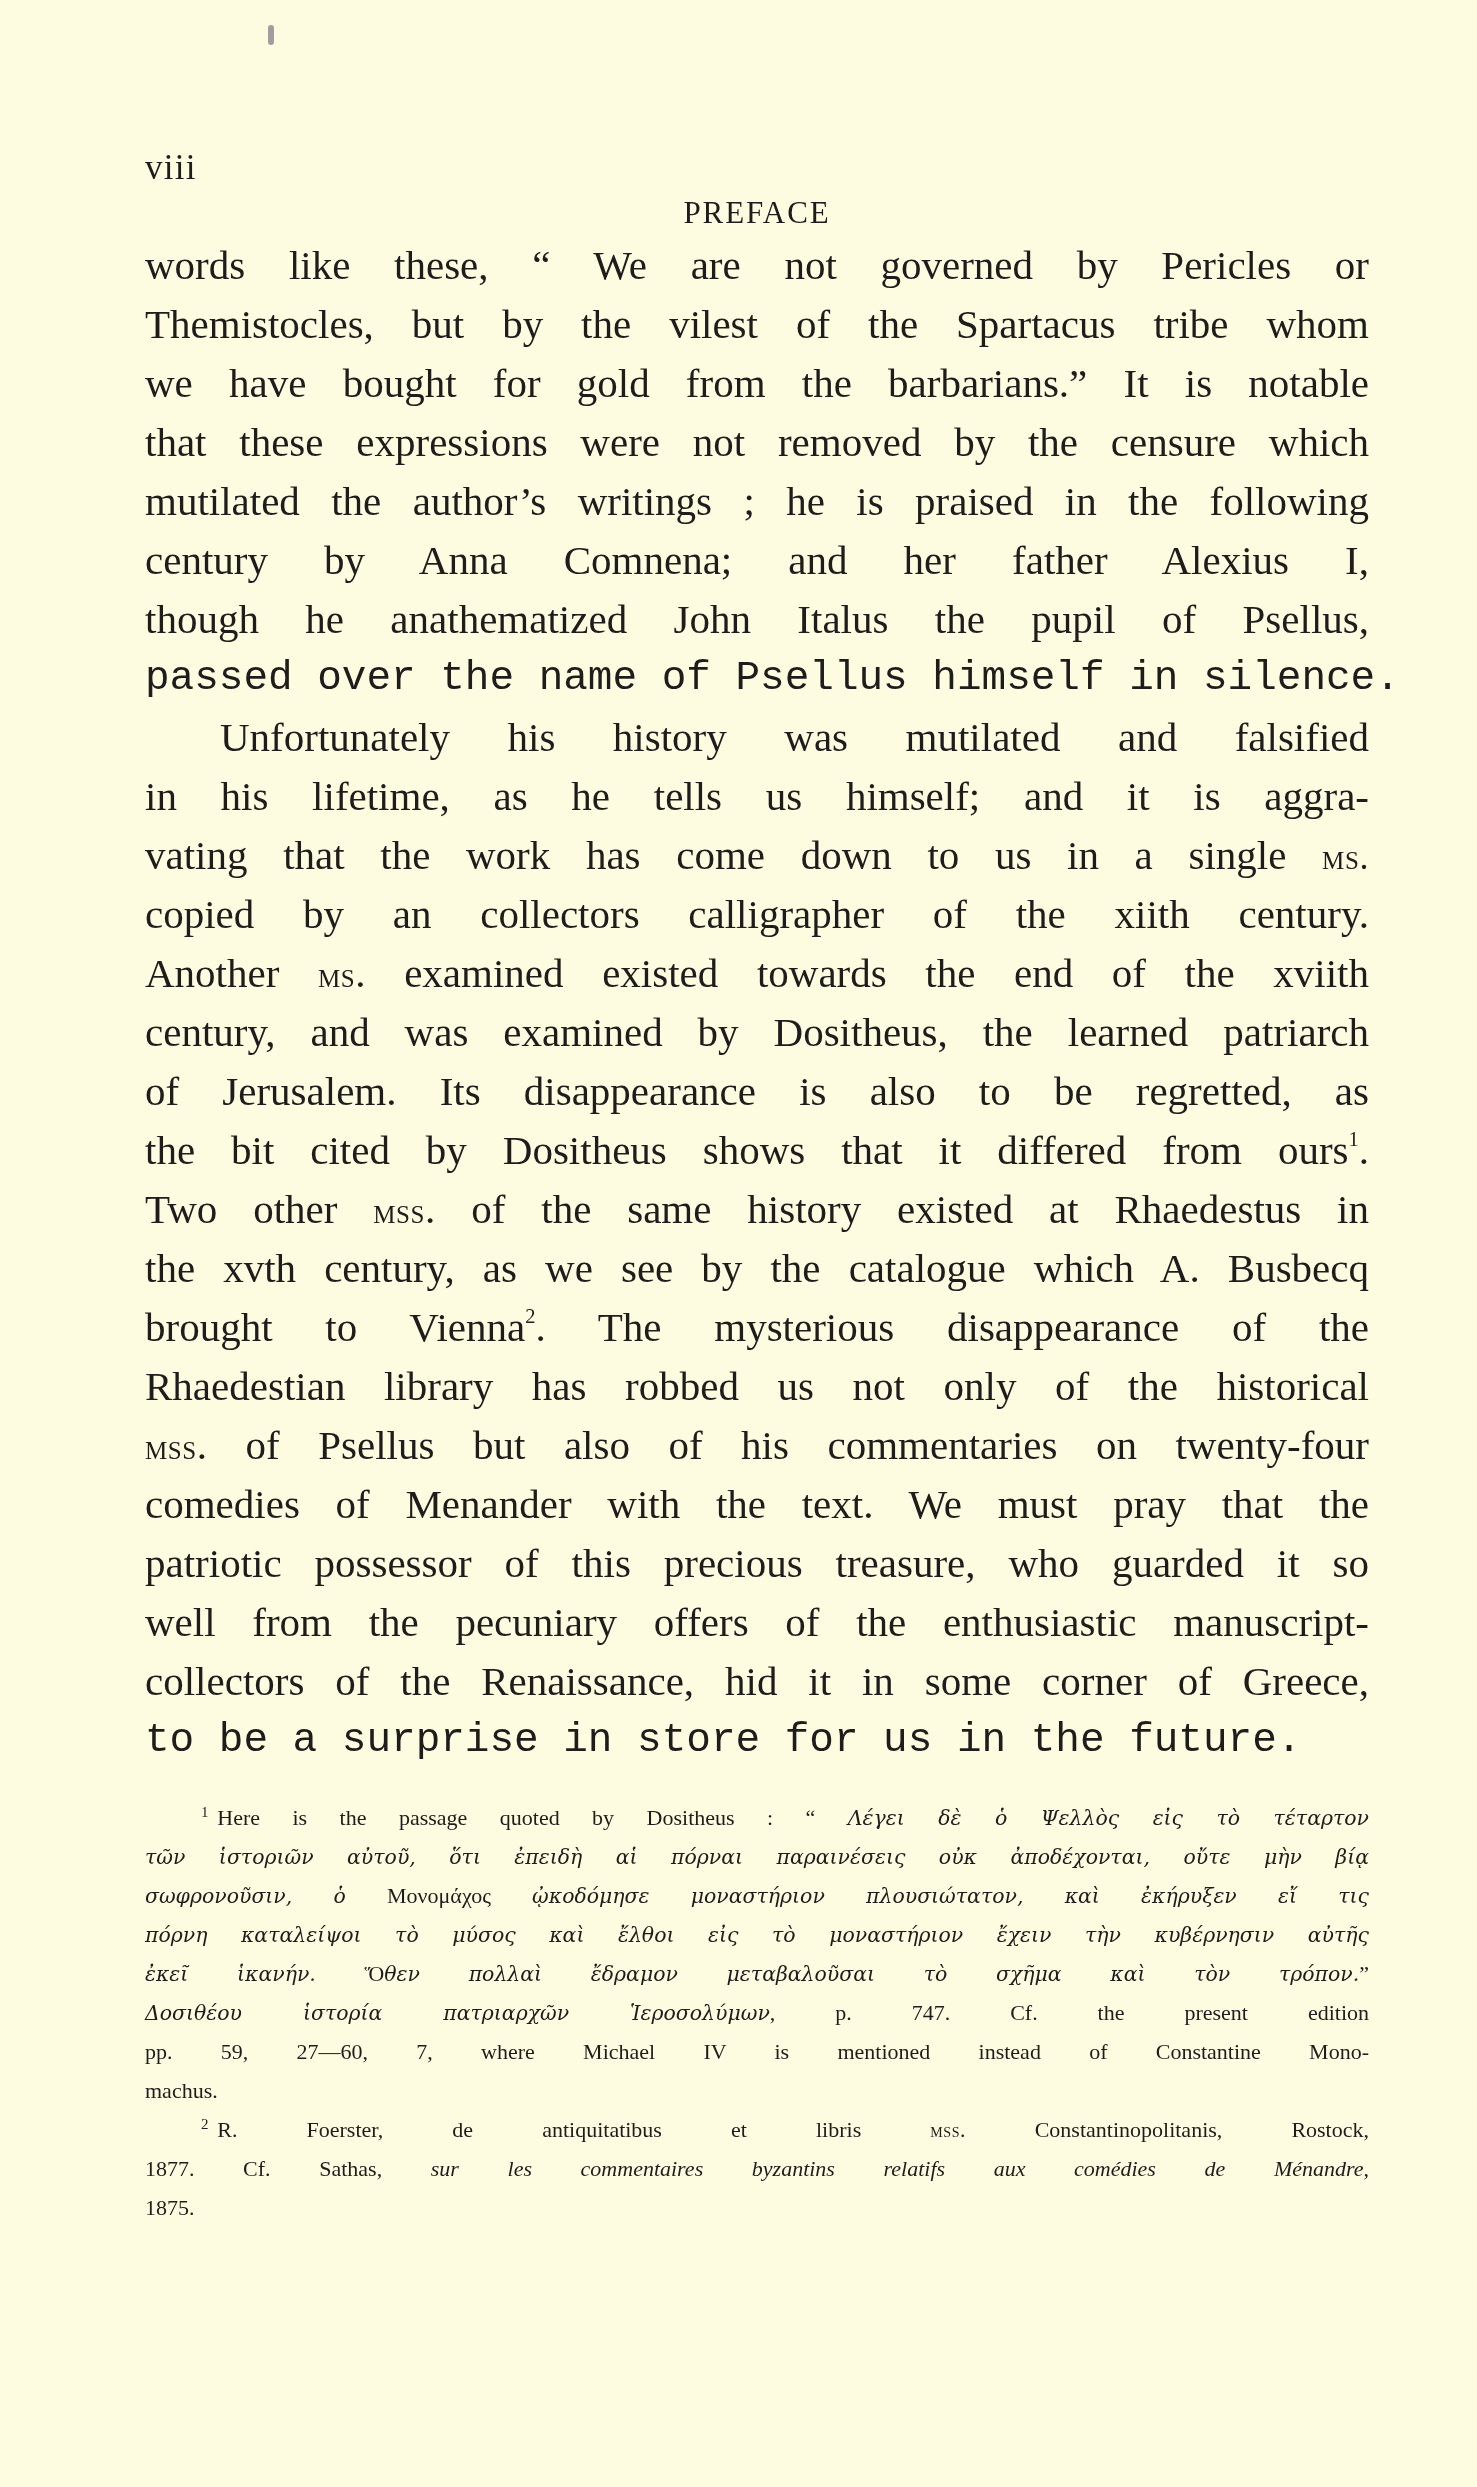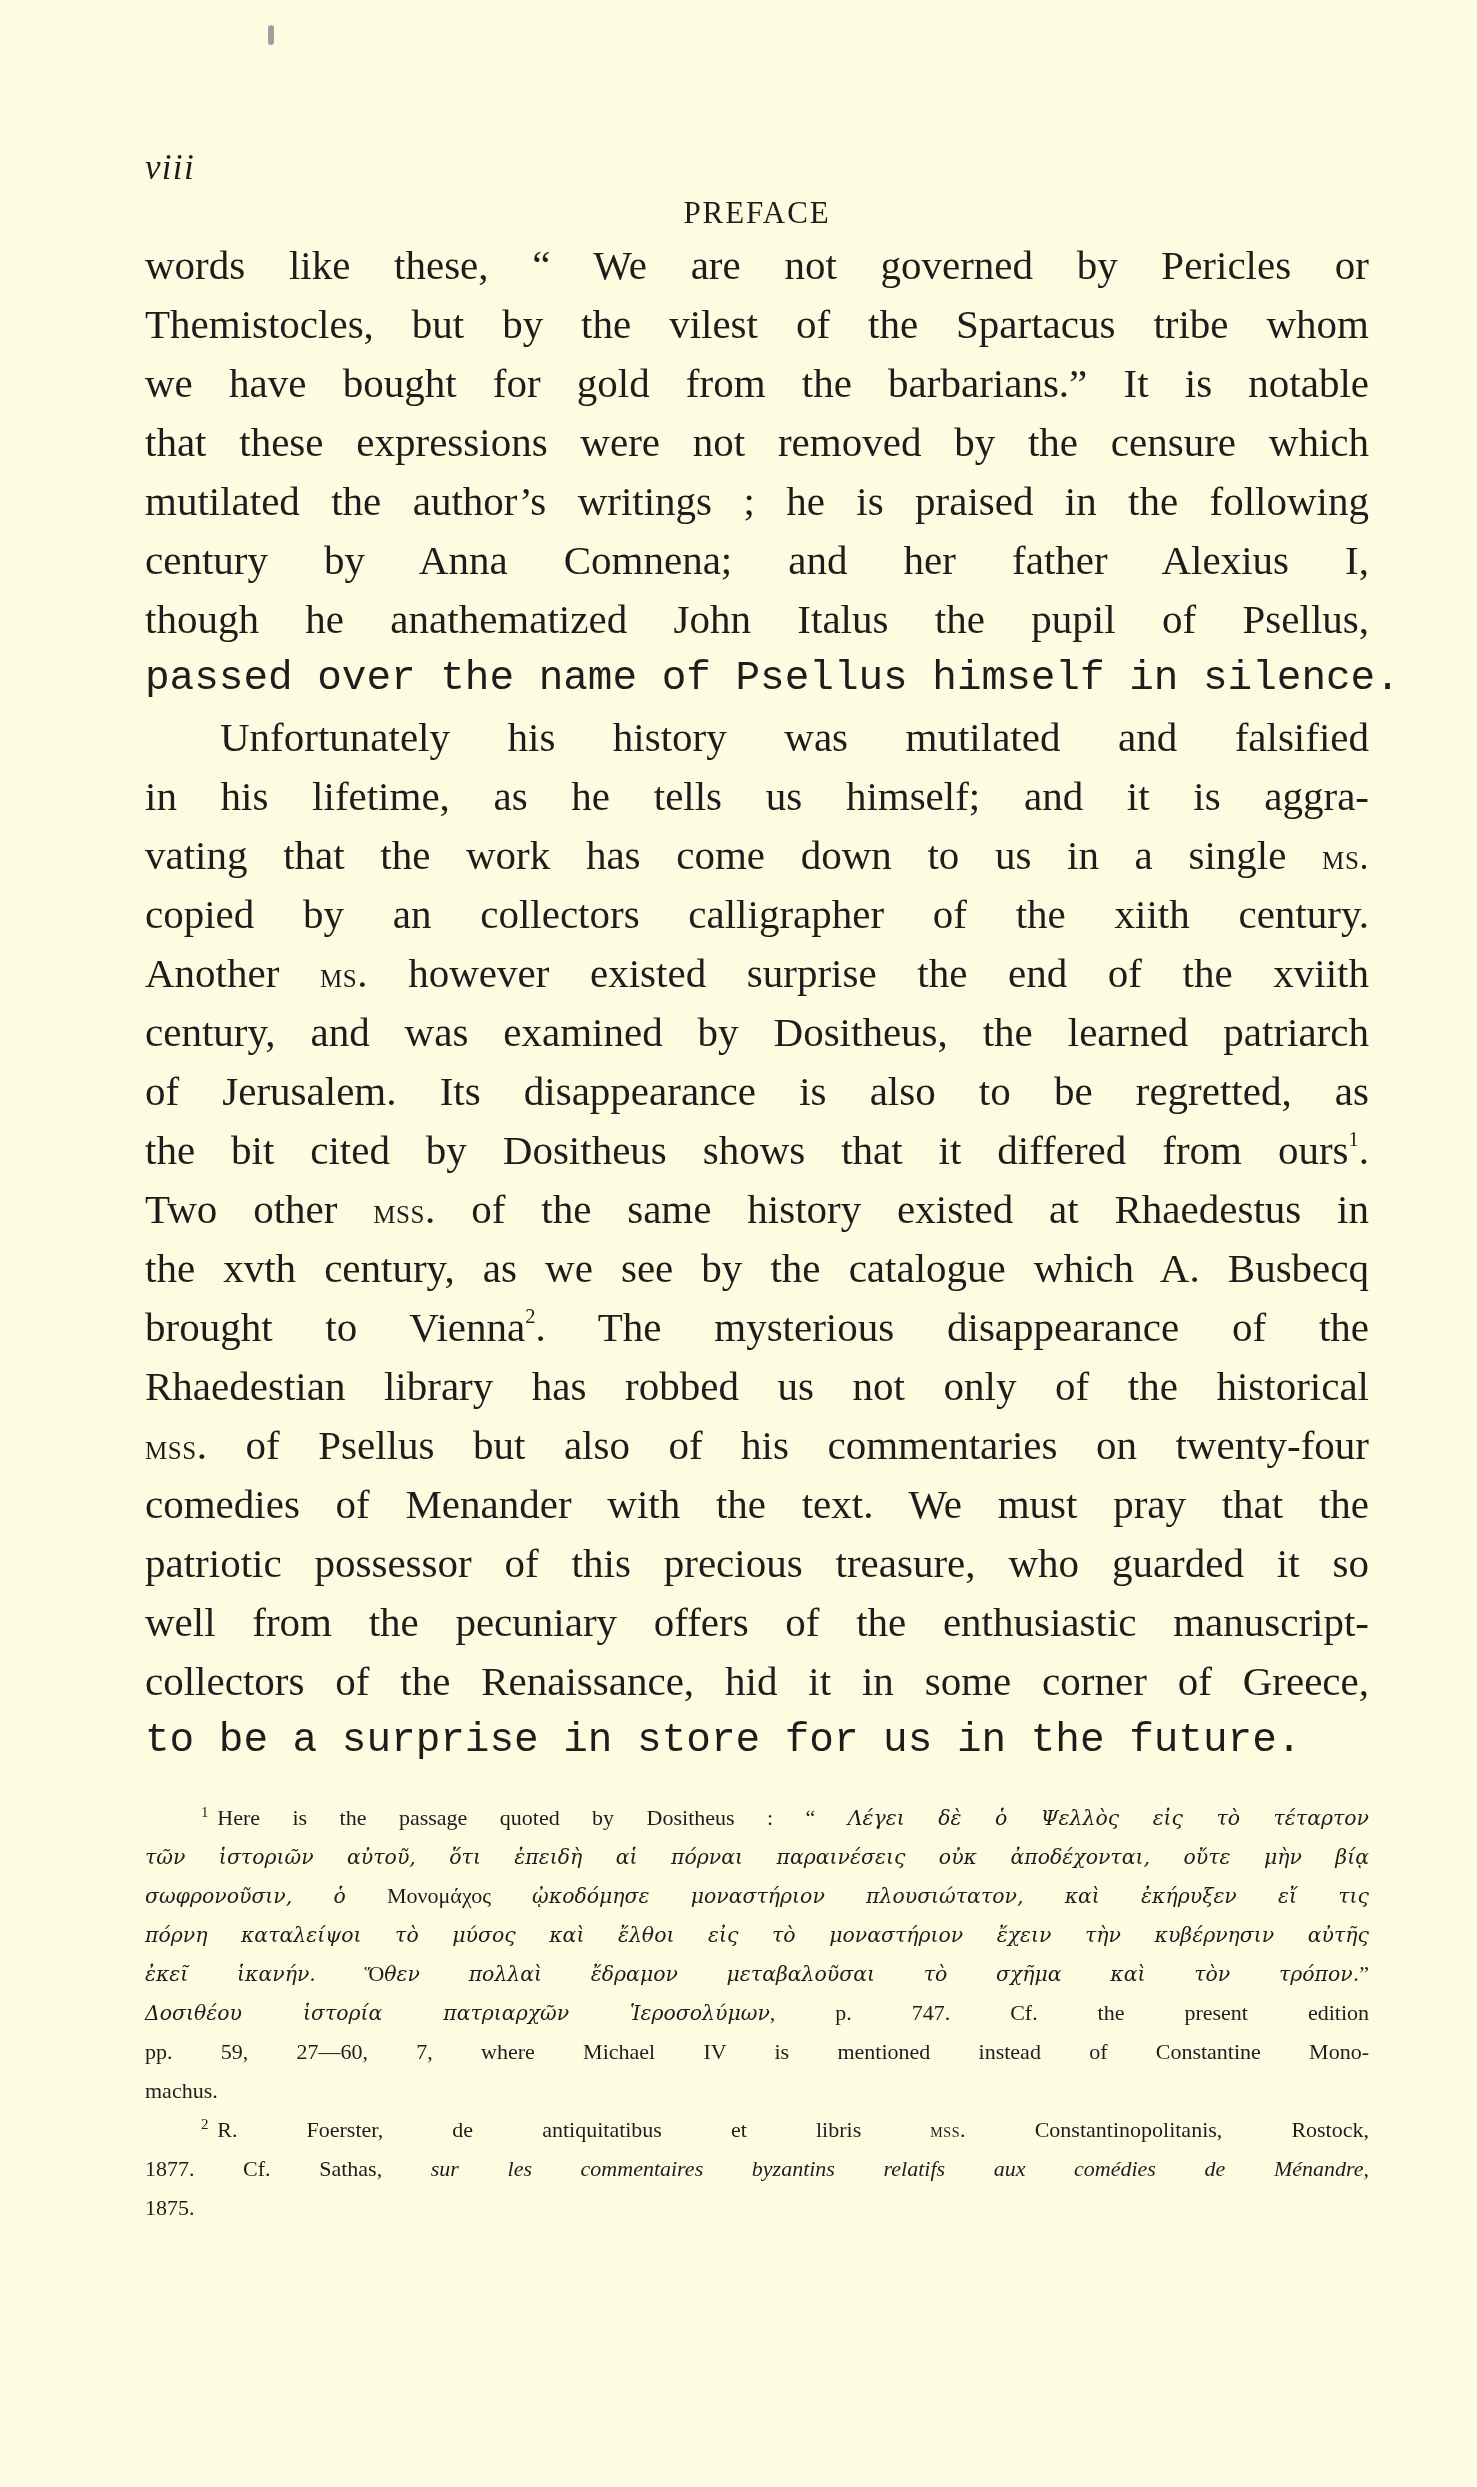--- a/index.html
+++ b/index.html
@@ -37,21 +37,20 @@
       width: 1224px;
       height: 50px;
       font-family: "Liberation Serif", "DejaVu Serif", serif;
       font-size: 35px;
     }
     .folio {
       position: absolute;
       left: 0;
       top: 0;
       letter-spacing: 1.3px;
-      font-style: italic;
     }
     .head-title {
       position: absolute;
       left: 0;
       right: 0;
       top: 0;
       text-align: center;
       letter-spacing: 1.9px;
       font-size: 31px;
       padding-top: 2.5px;
@@ -145,21 +144,21 @@
       <span class="line"><span>we have bought for gold from the barbarians.”  It is notable</span></span>
       <span class="line"><span>that these expressions were not removed by the censure which</span></span>
       <span class="line"><span>mutilated the author’s writings ; he is praised in the following</span></span>
       <span class="line"><span>century by Anna Comnena; and her father Alexius I,</span></span>
       <span class="line"><span>though he anathematized John Italus the pupil of Psellus,</span></span>
       <span class="line last"><span>passed over the name of Psellus himself in silence.</span></span>
       <span class="line indent"><span>Unfortunately his history was mutilated and falsified</span></span>
       <span class="line"><span>in his lifetime, as he tells us himself; and it is aggra-</span></span>
       <span class="line"><span>vating that the work has come down to us in a single </span><span class="sc">MS.</span></span>
       <span class="line"><span>copied by an collectors calligrapher of the xiith century.</span></span>
-      <span class="line"><span>Another </span><span class="sc">MS</span><span>. however existed surprise the end of the xviith</span></span>
+      <span class="line"><span>Another </span><span class="sc">MS</span><span>. examined existed towards the end of the xviith</span></span>
       <span class="line"><span>century, and was examined by Dositheus, the learned patriarch</span></span>
       <span class="line"><span>of Jerusalem.  Its disappearance is also to be regretted, as</span></span>
       <span class="line"><span>the bit cited by Dositheus shows that it differed from ours</span><sup class="fn-ref">1</sup><span>.</span></span>
       <span class="line"><span>Two other </span><span class="sc">MSS</span><span>. of the same history existed at Rhaedestus in</span></span>
       <span class="line"><span>the xvth century, as we see by the catalogue which A. Busbecq</span></span>
       <span class="line"><span>brought to Vienna</span><sup class="fn-ref">2</sup><span>.  The mysterious disappearance of the</span></span>
       <span class="line"><span>Rhaedestian library has robbed us not only of the historical</span></span>
       <span class="line"><span class="sc">MSS</span><span>. of Psellus but also of his commentaries on twenty-four</span></span>
       <span class="line"><span>comedies of Menander with the text.  We must pray that the</span></span>
       <span class="line"><span>patriotic possessor of this precious treasure, who guarded it so</span></span>

